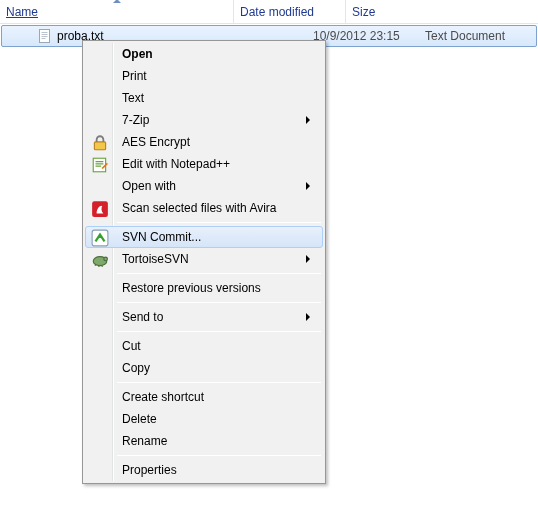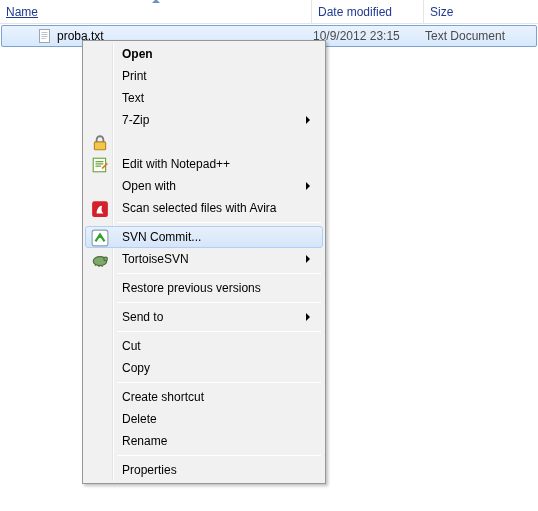--- a/index.html
+++ b/index.html
@@ -1,20 +1,20 @@
 <!DOCTYPE html>
 <html><head>
 <meta charset="utf-8">
 <style>
   * { box-sizing: border-box; font-family: "Segoe UI", Tahoma, sans-serif; font-size: 12px; }
   body { margin: 0; background: #fff; width: 538px; height: 511px; overflow: hidden; position: relative; }
 
   .header { display: flex; height: 24px; border-bottom: 1px solid #e5e5e5; color: #203a8f; user-select: none; }
   .header .col { display: flex; align-items: center; padding: 0 6px; position: relative; border-right: 1px solid #e5e5e5; }
-  .header .col.name { width: 312px; text-decoration: underline; }
+  .header .col.name { width: 234px; text-decoration: underline; }
   .header .col.date { width: 112px; }
   .header .col.type { width: 108px; }
   .header .col.size { flex: 1; border-right: none; }
   .sort-ind { position: absolute; top: -1px; left: 50%; transform: translateX(-50%); width: 0; height: 0; border-left: 4px solid transparent; border-right: 4px solid transparent; border-bottom: 4px solid #6e8fc4; }
 
   .row { display: flex; height: 22px; align-items: center; background: linear-gradient(#eaf3ff,#d7e8fb); border: 1px solid #7da2ce; border-radius: 2px; margin: 1px; padding-left: 29px; }
   .row .cell { padding: 0 6px; overflow: hidden; white-space: nowrap; text-overflow: ellipsis; }
   .row .cell.name { width: 276px; display: flex; align-items: center; gap: 4px; }
   .row .cell.date { width: 112px; color: #4a4a4a; }
   .row .cell.type { width: 108px; color: #4a4a4a; }
@@ -82,20 +82,21 @@
         <span class="lbl">7-Zip</span>
         <span class="arrow"></span>
       </div>
     <div class="mi">
       <span class="ic">
           <svg viewBox="0 0 16 16">
             <rect x="3" y="7" width="10" height="7" rx="1" fill="#f2c54b" stroke="#b7831f"></rect>
             <path d="M5 7V5a3 3 0 016 0v2" fill="none" stroke="#7d7d7d" stroke-width="1.6"></path>
           </svg>
         </span>
+      <span class="lbl">AES Encrypt</span>
     </div>
     <div class="mi">
       <span class="ic">
           <svg viewBox="0 0 16 16">
             <rect x="2" y="2" width="11" height="12" fill="#fff" stroke="#6aa53b"></rect>
             <path d="M4 5h7M4 7h7M4 9h5" stroke="#6aa53b"></path>
             <path d="M10 10l4-4 1 1-4 4-1.5.5z" fill="#e07814"></path>
           </svg>
         </span>
       <span class="lbl">Edit with Notepad++</span>

